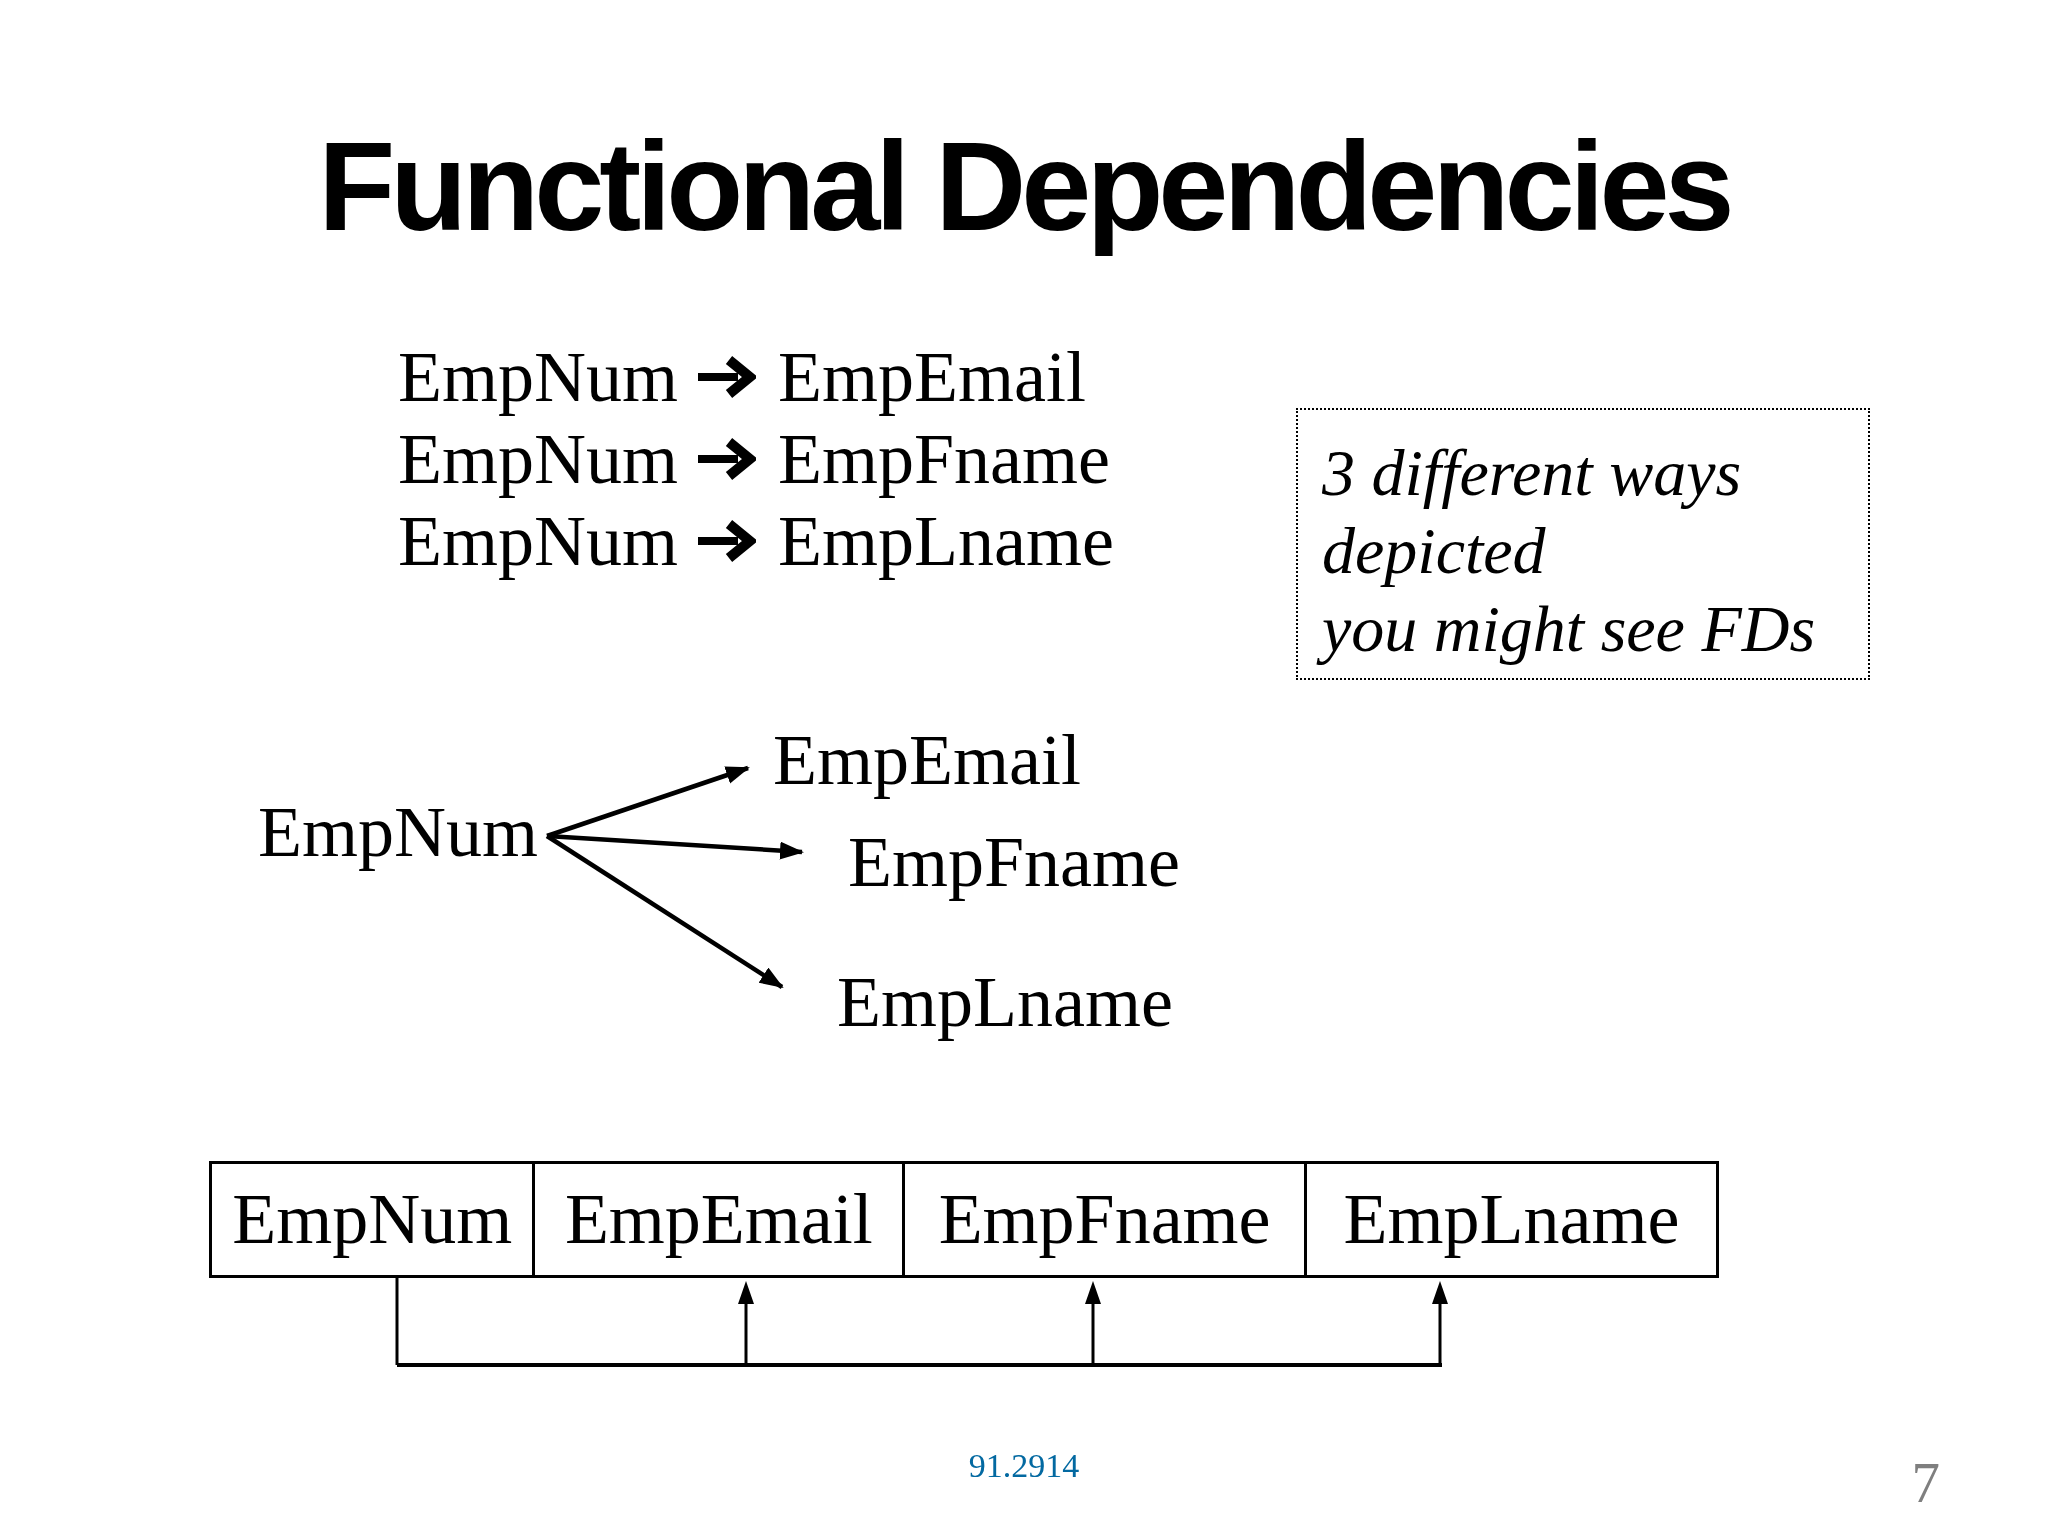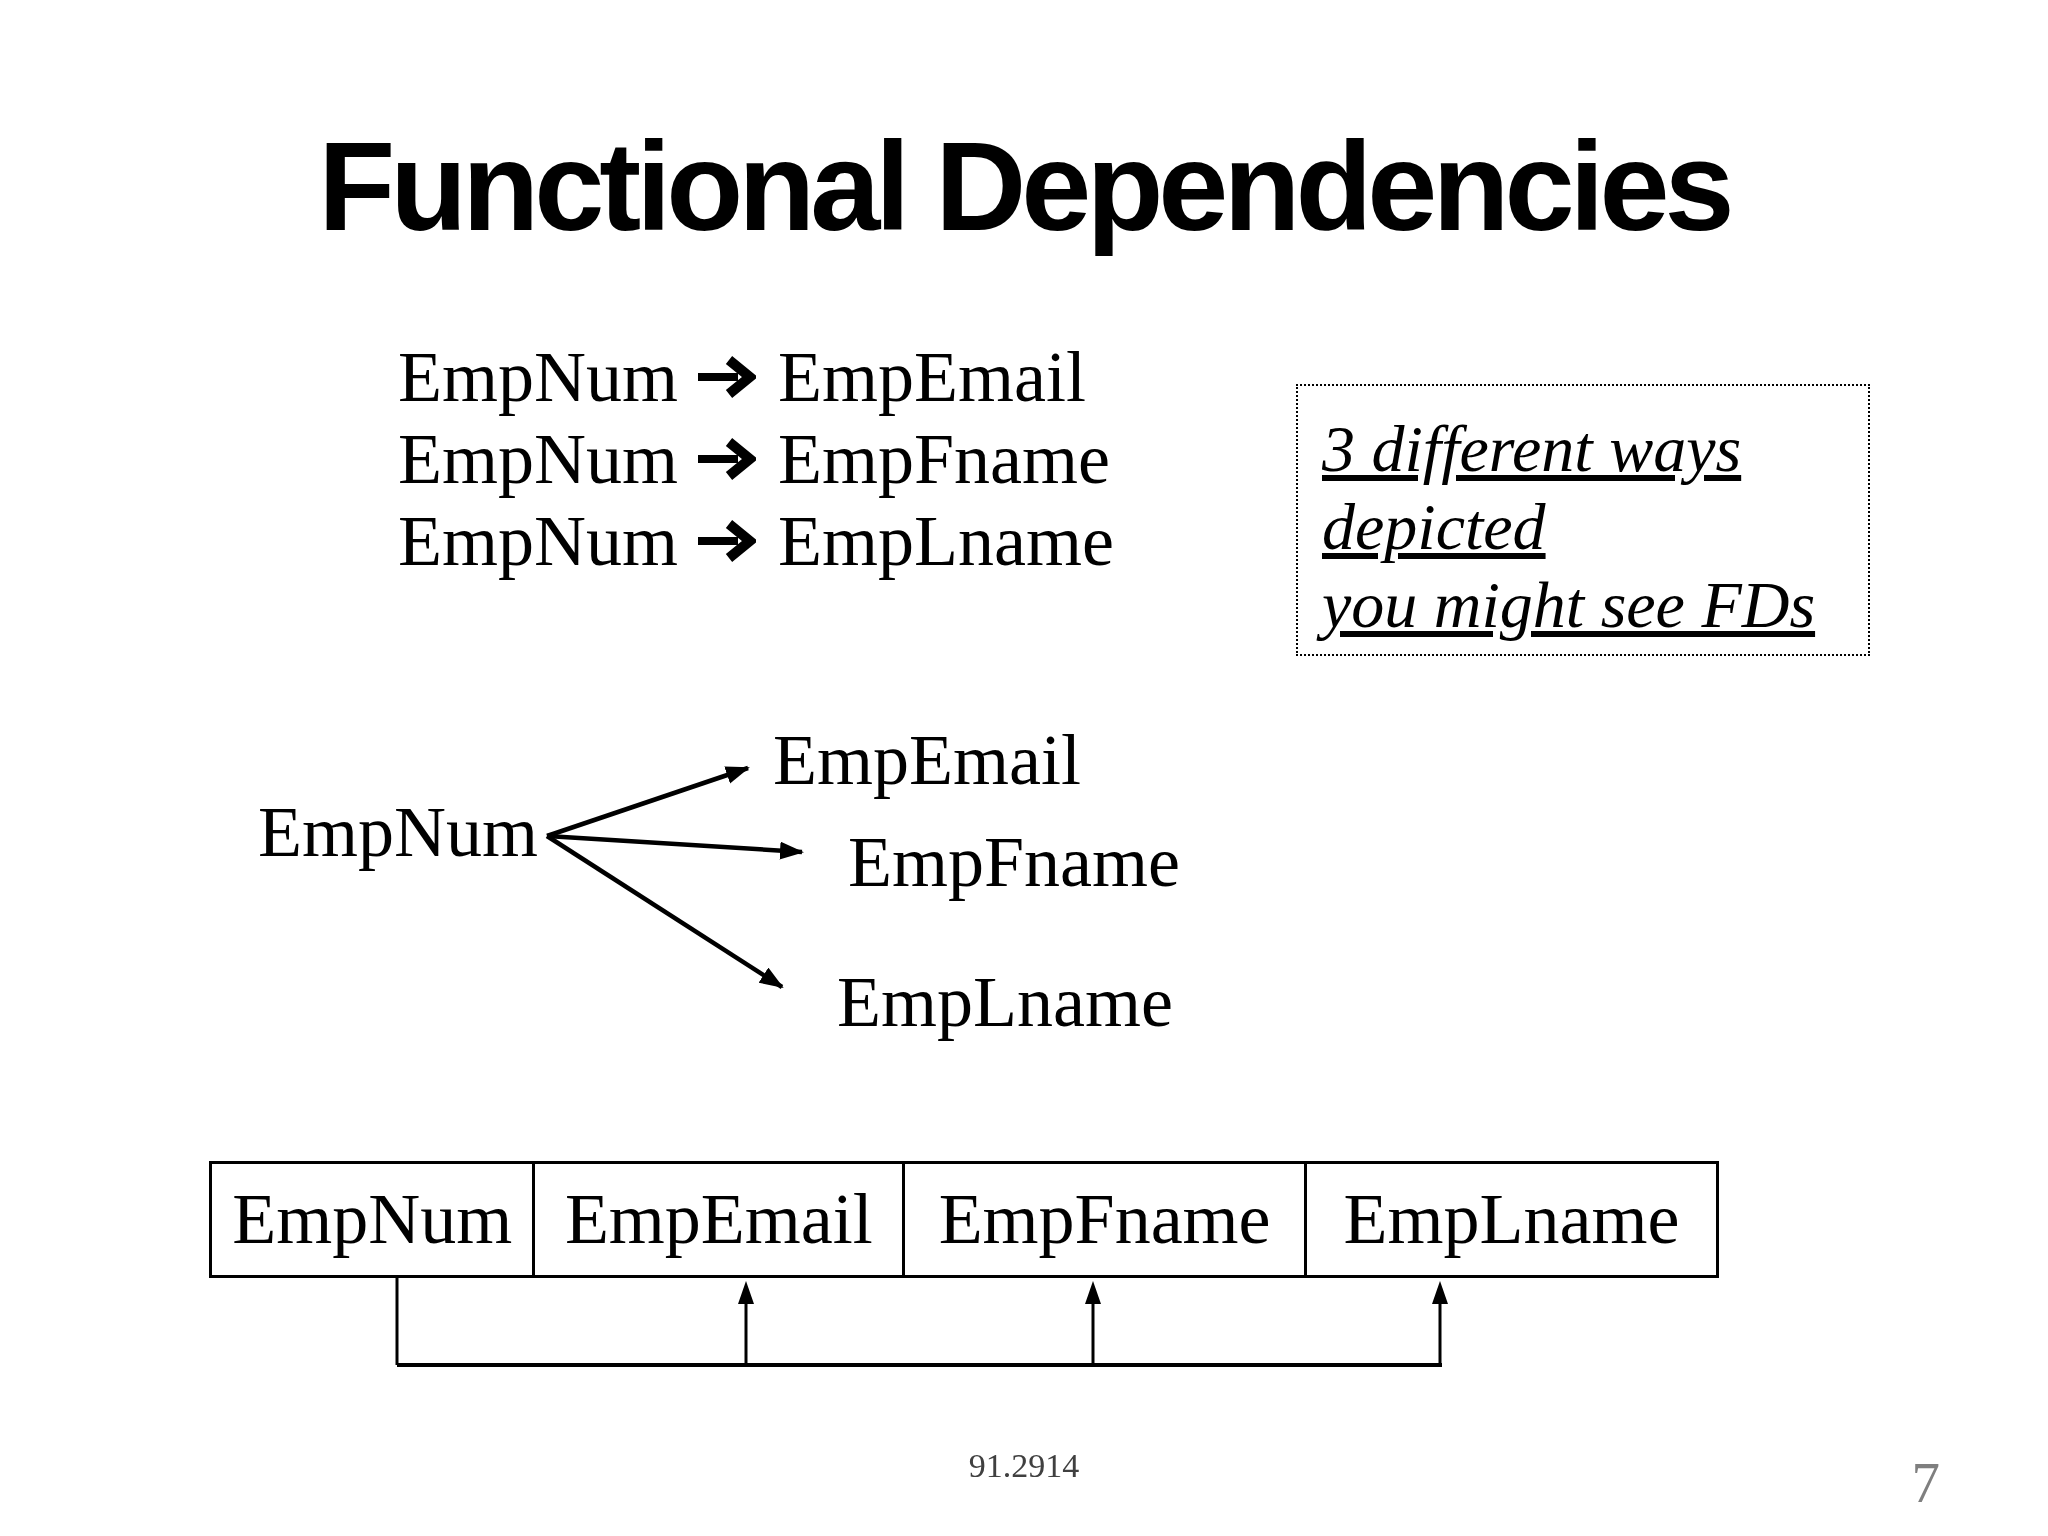--- a/index.html
+++ b/index.html
@@ -13,23 +13,23 @@
     font-size:126px;line-height:128px;letter-spacing:-5px;color:#000;white-space:nowrap;
   }
   
   .fd-list{position:absolute;left:398px;top:336px;}
   .fd-row{display:flex;align-items:center;height:82px;font-size:72px;line-height:82px;white-space:nowrap;}
   .fd-lhs{display:inline-block;width:270px;}
   .fd-arrow{display:inline-flex;align-items:center;margin-left:30px;width:58px;height:44px;}
   .fd-rhs{display:inline-block;margin-left:22px;}
   
   .note-box{
-    position:absolute;left:1296px;top:384px;width:574px;height:272px;box-sizing:border-box;
+    position:absolute;left:1296px;top:408px;width:574px;height:272px;box-sizing:border-box;
     border:2px dotted #000;padding:24px 6px 0 24px;
-    font-style:italic;font-size:66px;line-height:78px;text-decoration:underline;
+    font-style:italic;font-size:66px;line-height:78px;
   }
   .note-line{white-space:nowrap;}
   
   .diag-label{position:absolute;font-size:72px;line-height:72px;white-space:nowrap;}
   .lbl-src{left:258px;top:796px;}
   .lbl-t0{left:773px;top:724px;}
   .lbl-t1{left:848px;top:826px;}
   .lbl-t2{left:837px;top:966px;}
   .fan-svg{position:absolute;left:540px;top:748px;}
   
@@ -41,21 +41,21 @@
     box-sizing:border-box;border-right:3px solid #000;
     display:flex;align-items:center;justify-content:center;
     font-size:72px;white-space:nowrap;
   }
   .fd-cell:last-child{border-right:none;}
   .c0{width:21.5%;} .c1{width:24.6%;} .c2{width:26.7%;} .c3{width:27.2%;}
   .under-svg{position:absolute;left:390px;top:1278px;}
   
   .footer-course{
     position:absolute;left:0;top:1448px;width:100%;text-align:center;
-    font-size:34px;line-height:36px;color:#404040;
+    font-size:34px;line-height:36px;color:#0369a1;
   }
   .footer-page{
     position:absolute;left:1880px;top:1454px;width:60px;text-align:right;
     font-size:57px;line-height:57px;color:#7f7f7f;
   }
 </style>
 </head>
 <body>
 
 <div class="slide">

